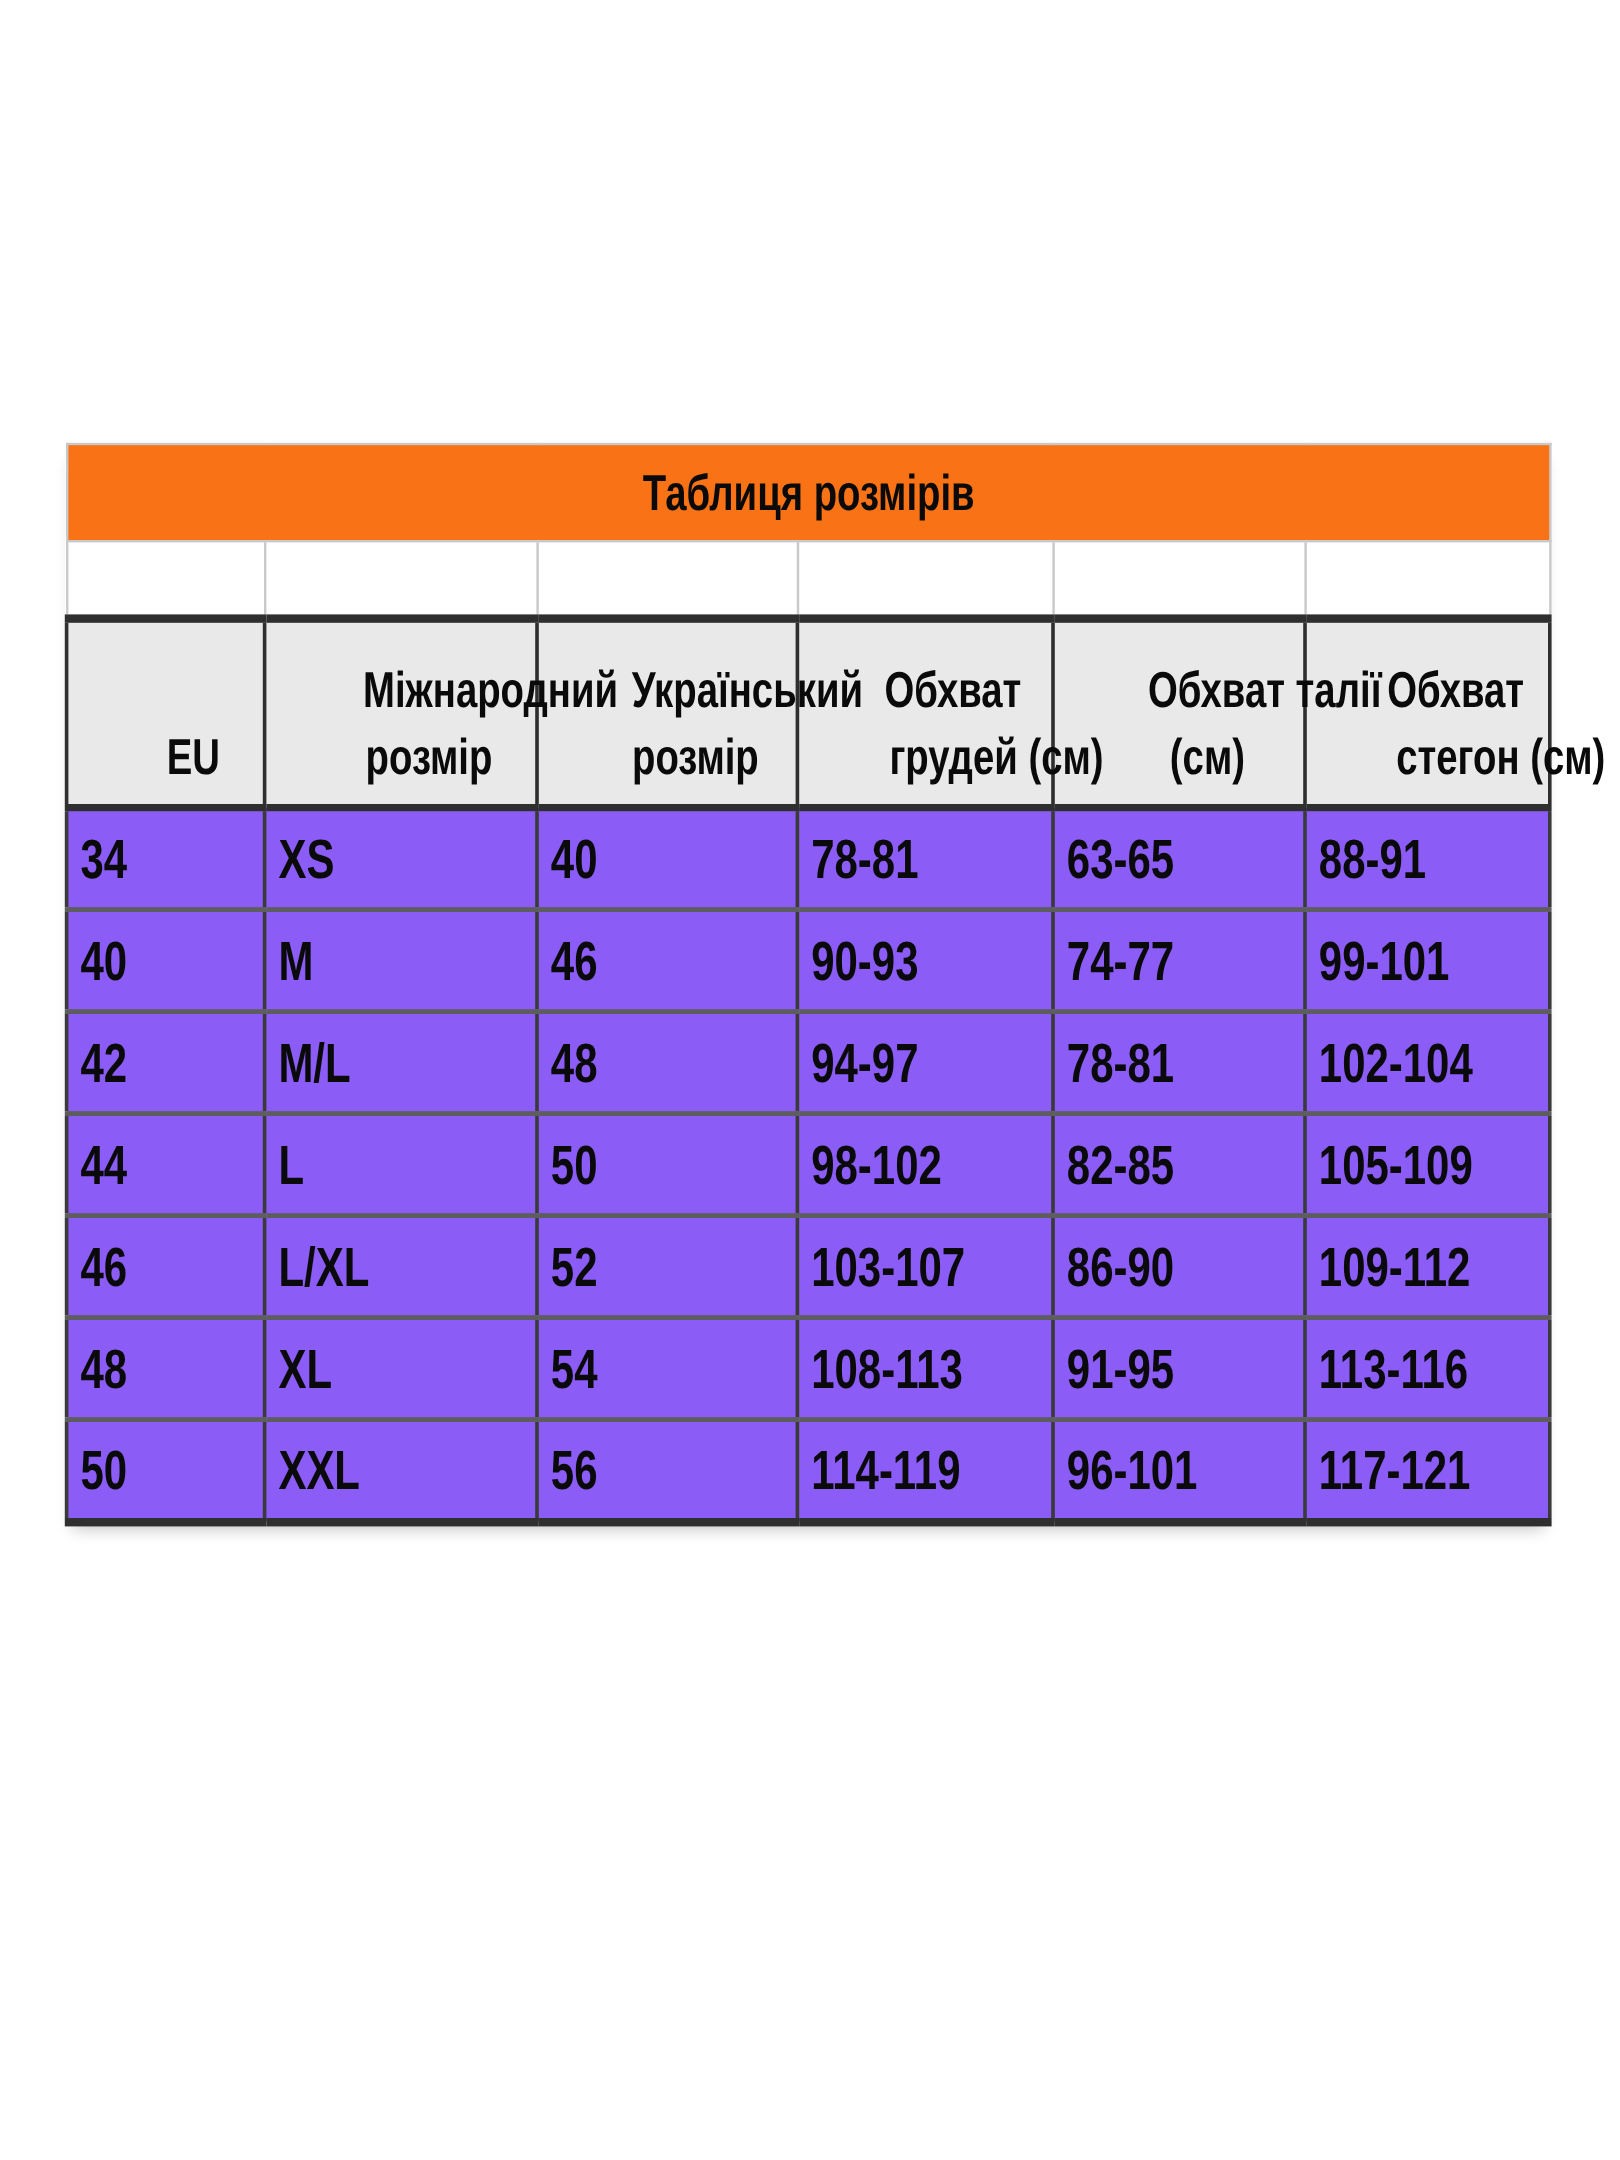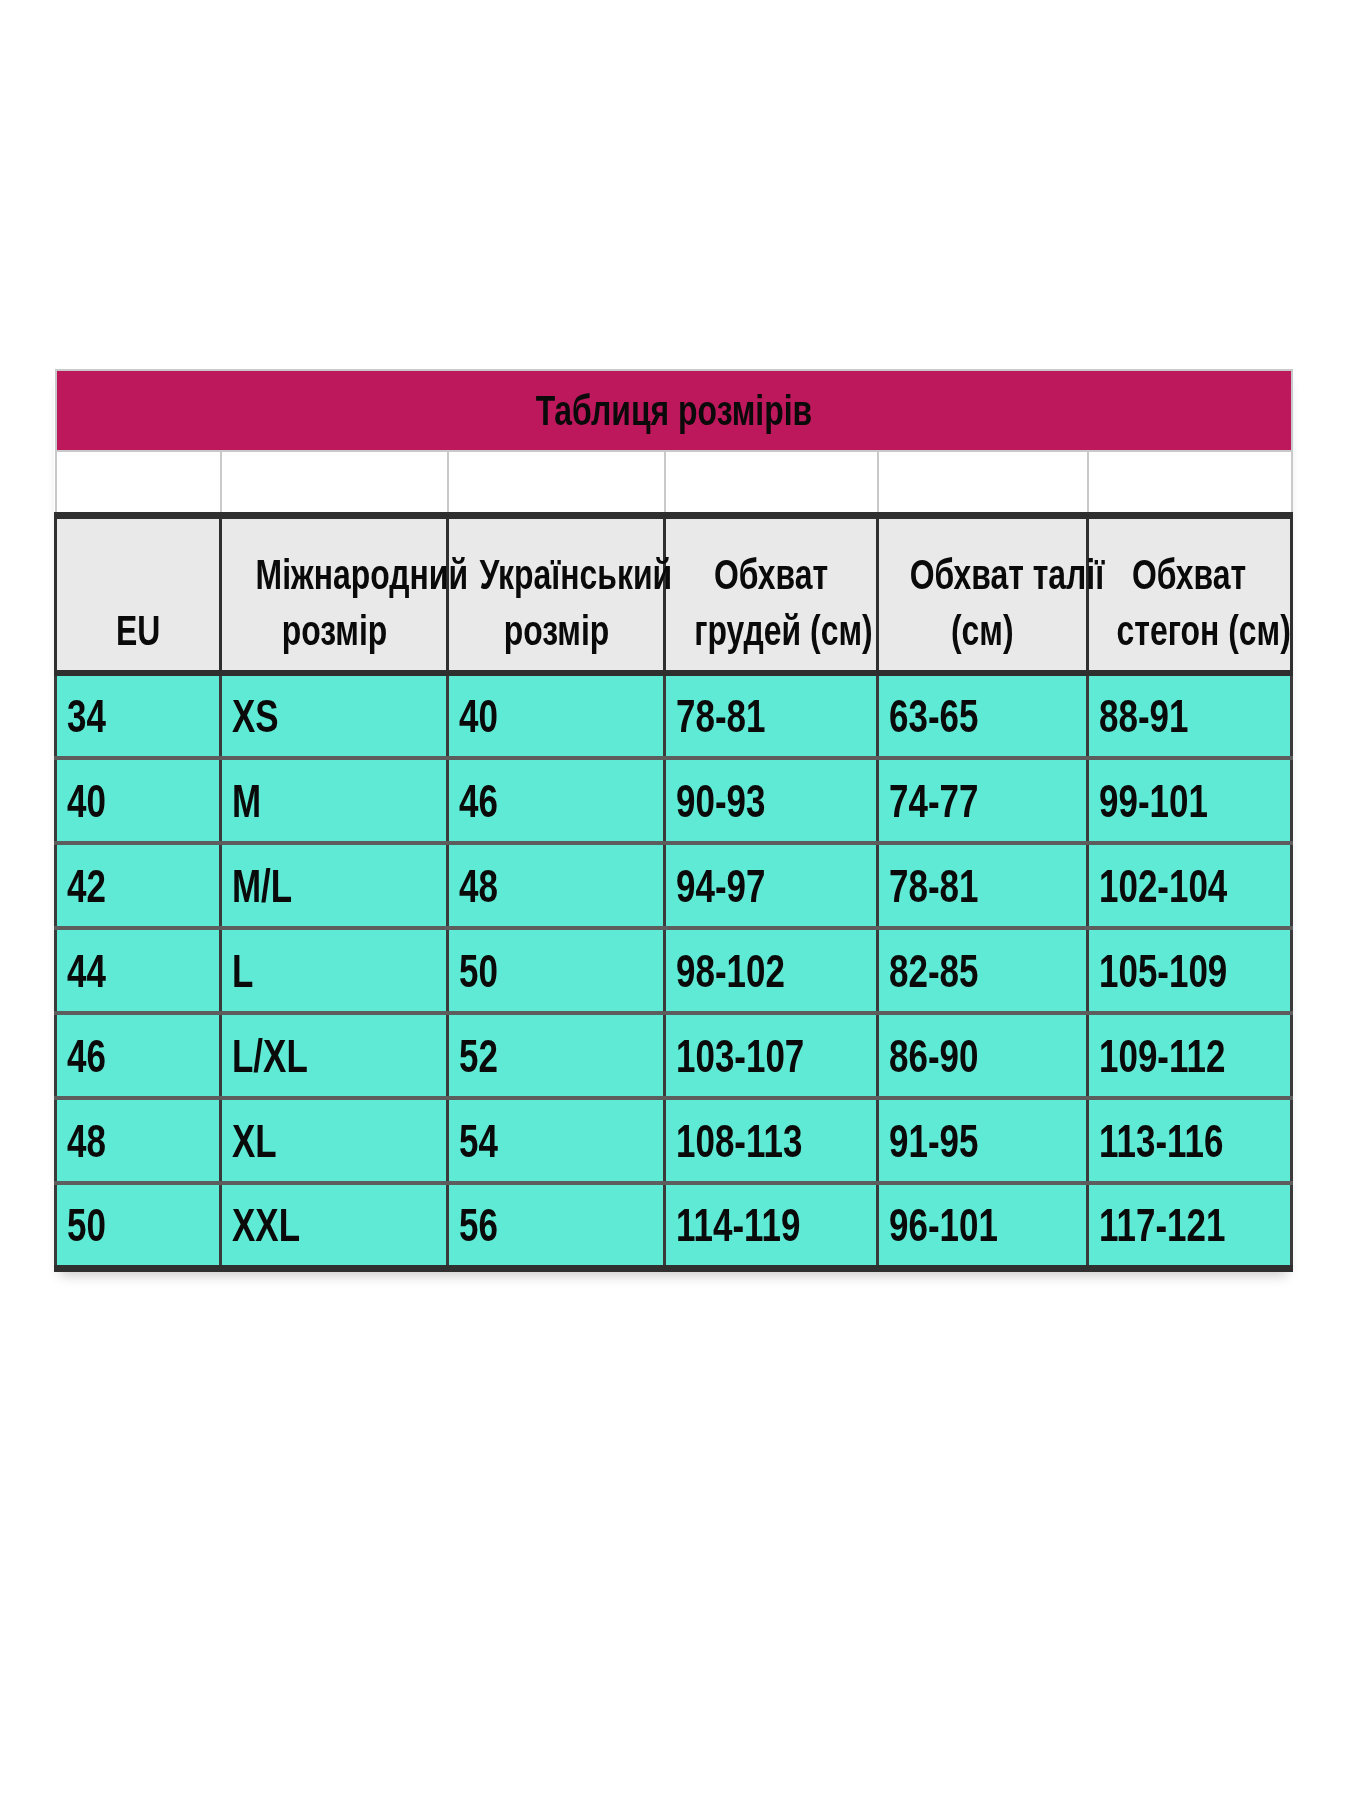--- a/index.html
+++ b/index.html
@@ -10,43 +10,44 @@
   table.size-table {
     position:absolute; left:54px; top:369px; width:1236px;
     border-collapse:collapse; table-layout:fixed;
     box-shadow:0 9px 12px -6px rgba(0,0,0,0.22);
   }
 
   
   .txt { display:inline-block; transform:scaleX(0.76); transform-origin:center center; white-space:nowrap; }
 
   .title-cell {
-    height:81px; background:#be185d;
+    height:81px; background:#f97316;
     border:2px solid #c9c9c9;
     text-align:center; vertical-align:middle;
     font-weight:bold; font-size:42px;margin-top:24px;
   }
 
   .spacer-cell {
     height:64px; background:#ffffff;
     border:2px solid #c9c9c9;
   }
 
   .header-cell {
     height:158px; background:#e9e9e9;
     border-left:3px solid #2f2f2f; border-right:3px solid #2f2f2f;
     border-top:7px solid #2f2f2f;  border-bottom:6px solid #2f2f2f;
     vertical-align:bottom; text-align:center;
     font-weight:bold; font-size:42px; line-height:1.32;
     padding-bottom:12px;
+    padding-left:47px;
   }
   .hl { min-height:0; }
 
   .data-cell {
-    height:85px; background:#5eead4;
+    height:85px; background:#8b5cf6;
     border-left:3px solid #3a3a3a; border-right:3px solid #3a3a3a;
     border-top:4px solid #5d5d5d;  border-bottom:4px solid #5d5d5d;
     vertical-align:middle; text-align:left;
     font-weight:bold; font-size:46px;
     padding-left:10px;
   }
   .data-cell .txt { transform-origin:left center; }
   tbody tr:last-child .data-cell { border-bottom:7px solid #2f2f2f; }
 </style>
 </head>

